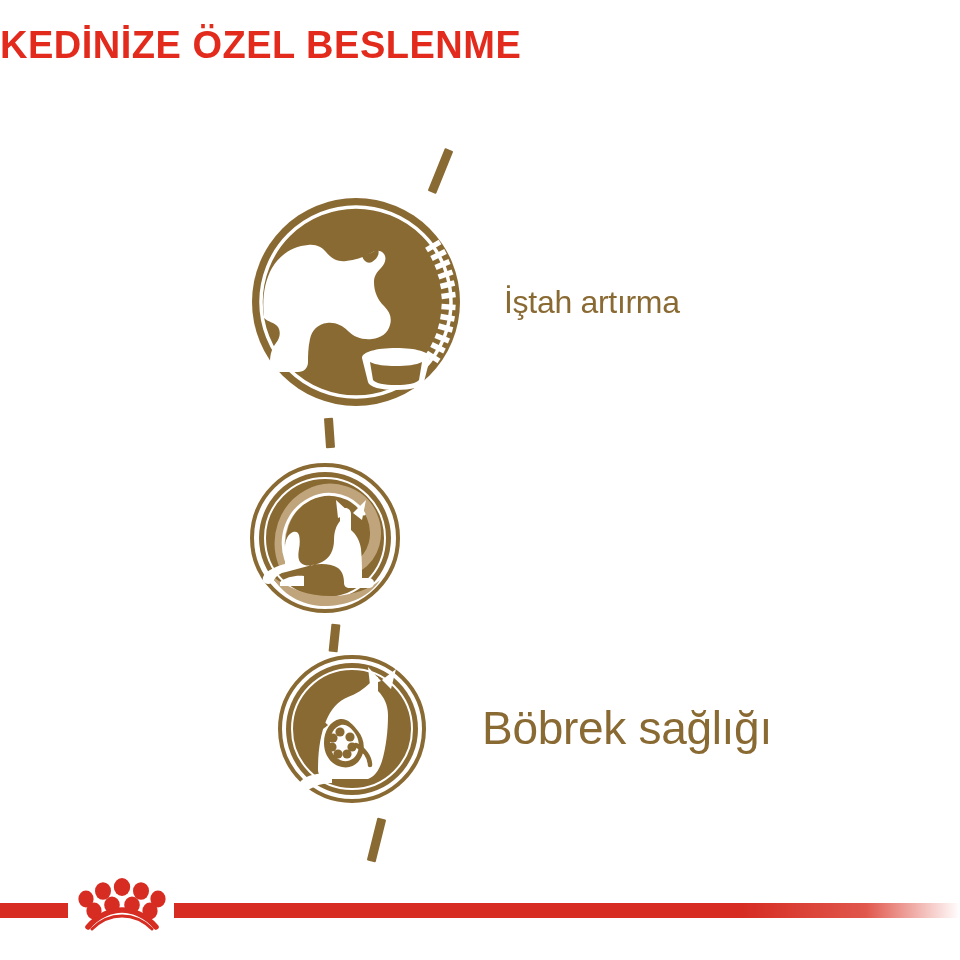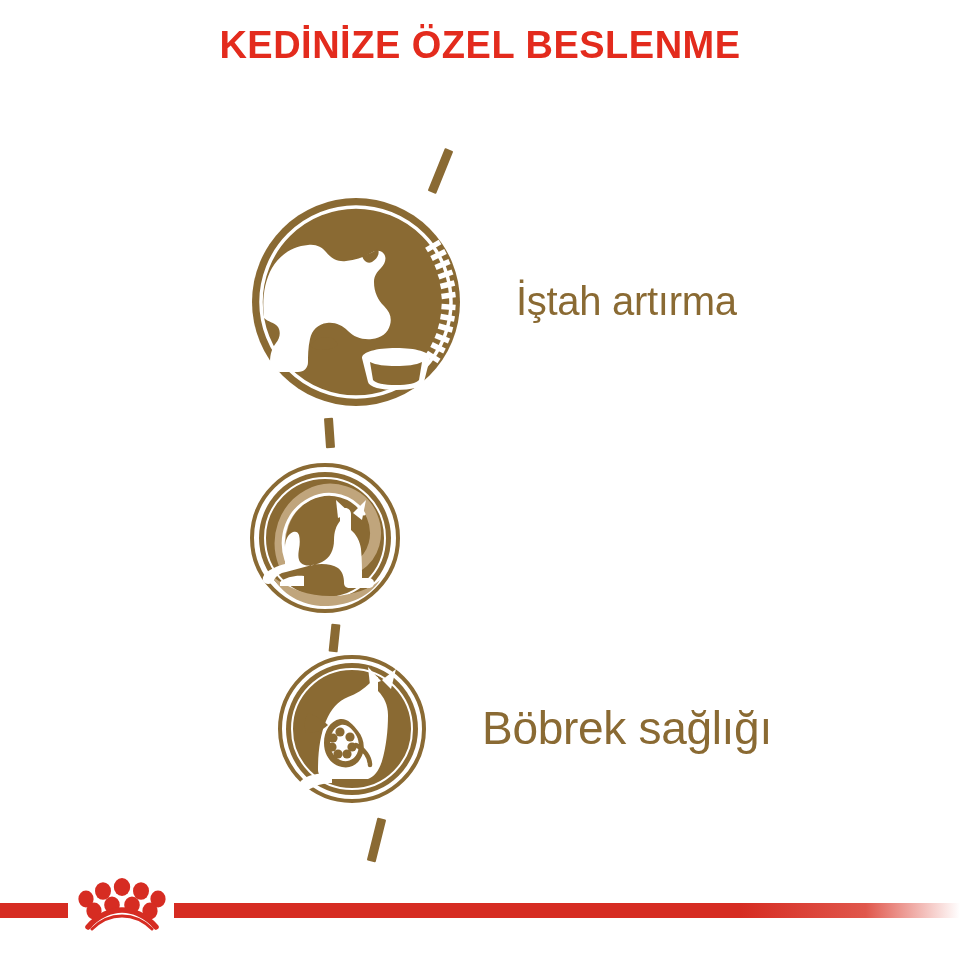--- a/index.html
+++ b/index.html
@@ -18,21 +18,21 @@
     background: #ffffff;
     overflow: hidden;
   }
 
   
   .headline {
     position: absolute;
     left: 0;
     top: 24px;
     width: 960px;
-    text-align: center;
+    text-align: left;
     font-family: "Liberation Sans", sans-serif;
     font-weight: bold;
     font-size: 38px;
     letter-spacing: 0.5px;
     color: #e32b1d;
     white-space: nowrap;
   }
 
   
   .features {
@@ -59,21 +59,21 @@
   .icon-badge svg { display: block; }
 
   .feature-label {
     font-family: "Liberation Sans", sans-serif;
     color: #8a6a33;
     font-weight: 400;
     line-height: 1.03;
     letter-spacing: -0.3px;
     white-space: pre-line;
   }
-  .feature-row.r1 .feature-label { font-size: 40px; margin-left: 54px; }
+  .feature-row.r1 .feature-label { font-size: 32px; margin-left: 42px; }
   .feature-row.r2 .feature-label { font-size: 46px; margin-left: 48px; }
   .feature-row.r3 .feature-label { font-size: 46px; margin-left: 56px; }
 
   
   .connector {
     position: absolute;
     background: #8a6a33;
     border-radius: 1px;
   }
   .c-top   { left: 436px; top: 148px; width: 9px;  height: 46px; transform: rotate(22deg); }

